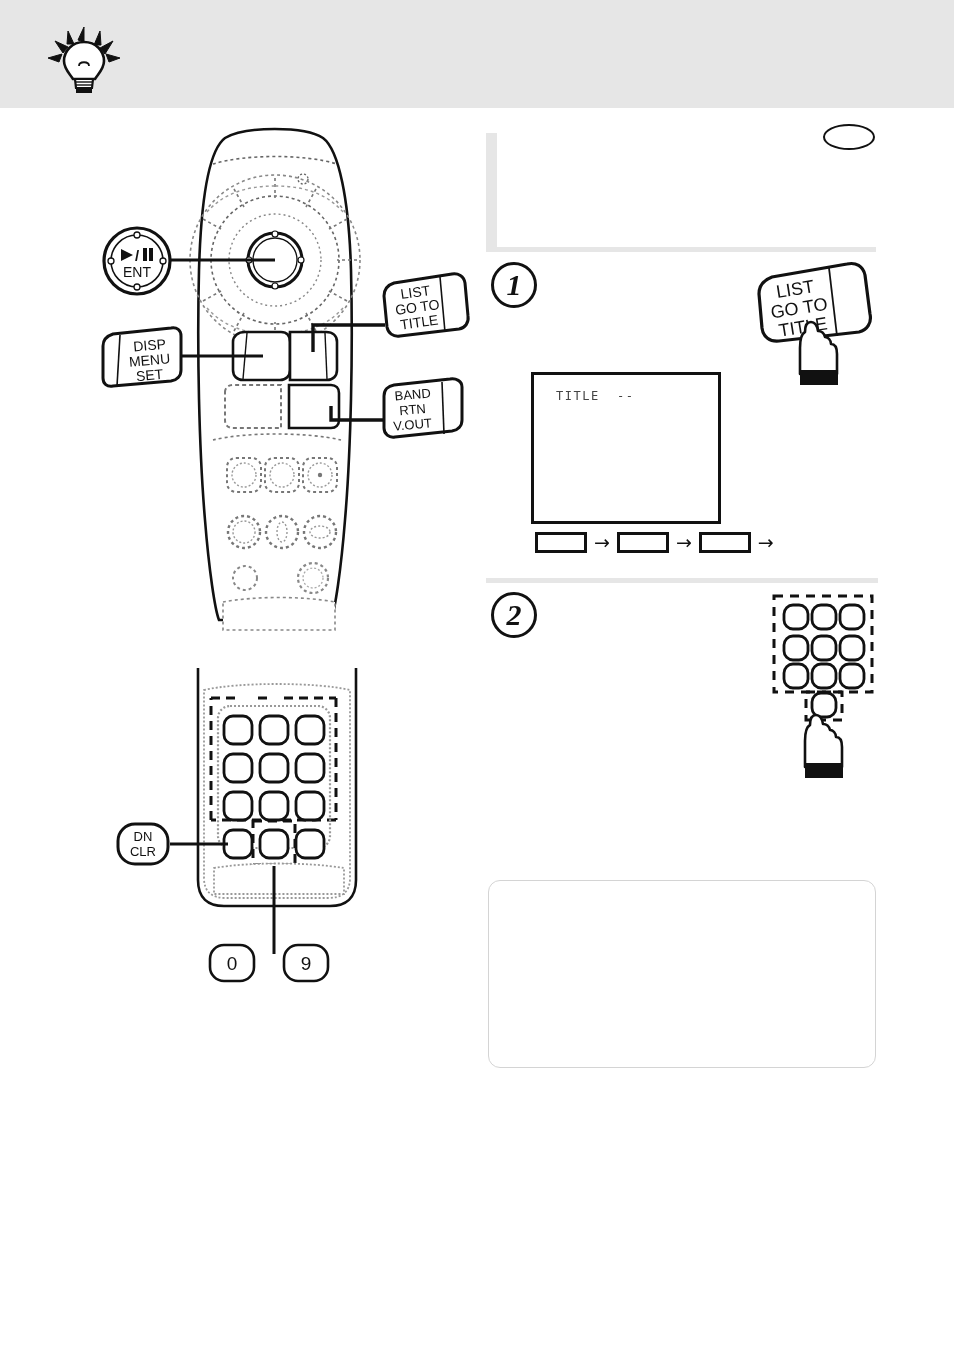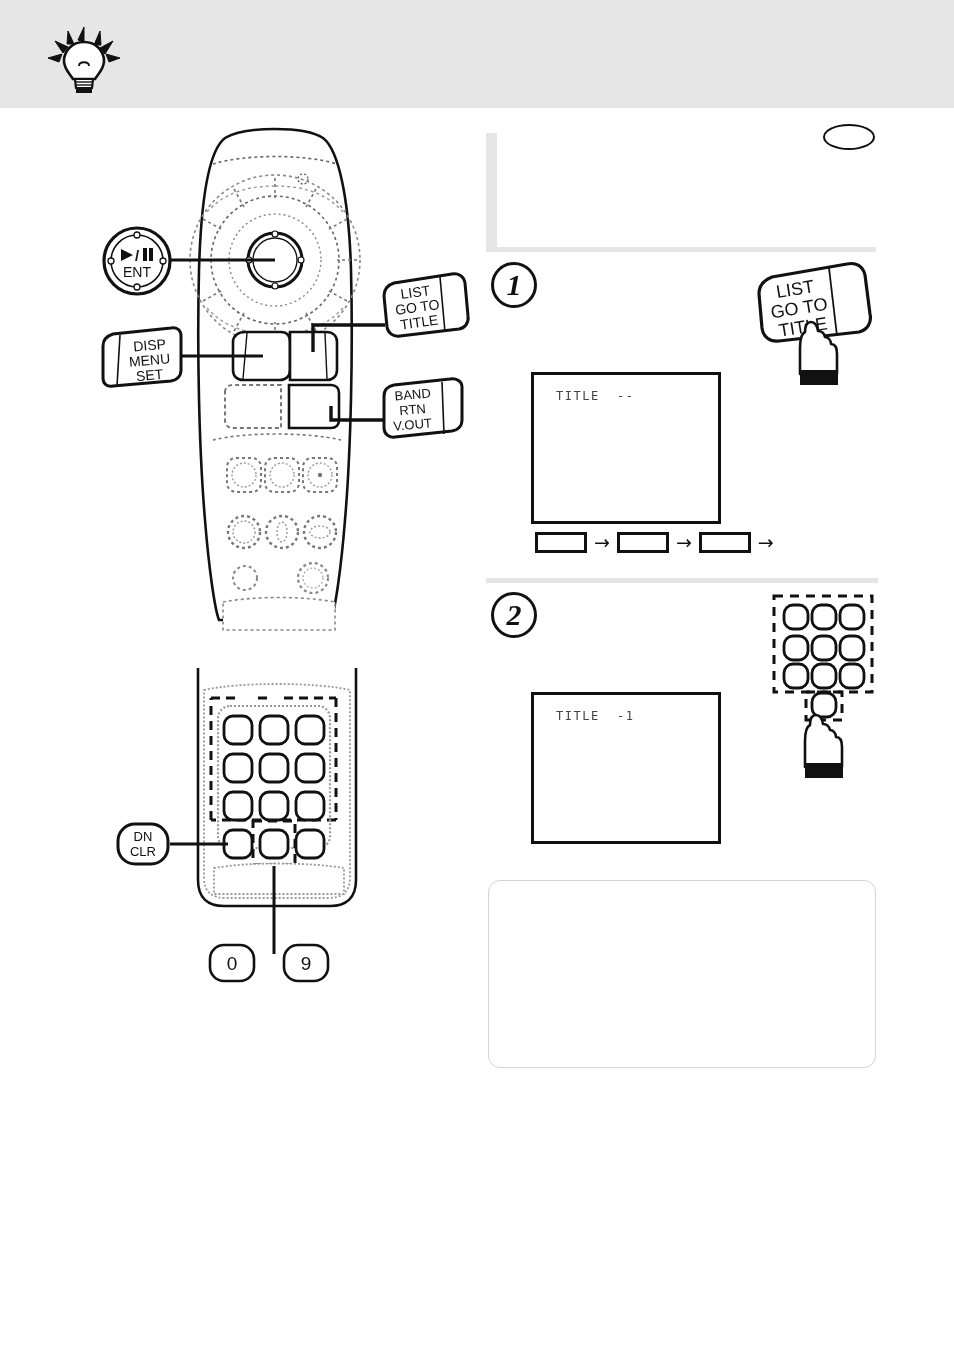--- a/index.html
+++ b/index.html
@@ -481,22 +481,19 @@
         <rect x="42" y="101" width="24" height="24" rx="9" fill="#fff" stroke="#111" stroke-width="2.8"></rect>
 
         <path d="M40 133 C 36 135 35 141 35 149 L 35 175 L 72 175 L 72 155
                  C 72 149 70 145 66 145 C 66 141 63 138 60 138
                  C 59 134 56 132 53 132 C 52 126 50 123 46 123
                  C 42 123 40 127 40 133 Z" fill="#fff" stroke="#111" stroke-width="2.6" stroke-linejoin="round"></path>
         <rect x="35" y="171" width="38" height="15" fill="#111"></rect>
       </svg>
     </div>
 
-    <div class="tv-screen" style="left:45px;top:100px;width:190px;height:152px;">
-      <div class="tv-text">TITLE  -1</div>
-    </div>
   </div>
 
   <div class="note-box">
     <div style="padding:18px 22px;font-size:13px;color:#111;line-height:1.7;"></div>
   </div>
 
 </div>
 
 </body></html>

